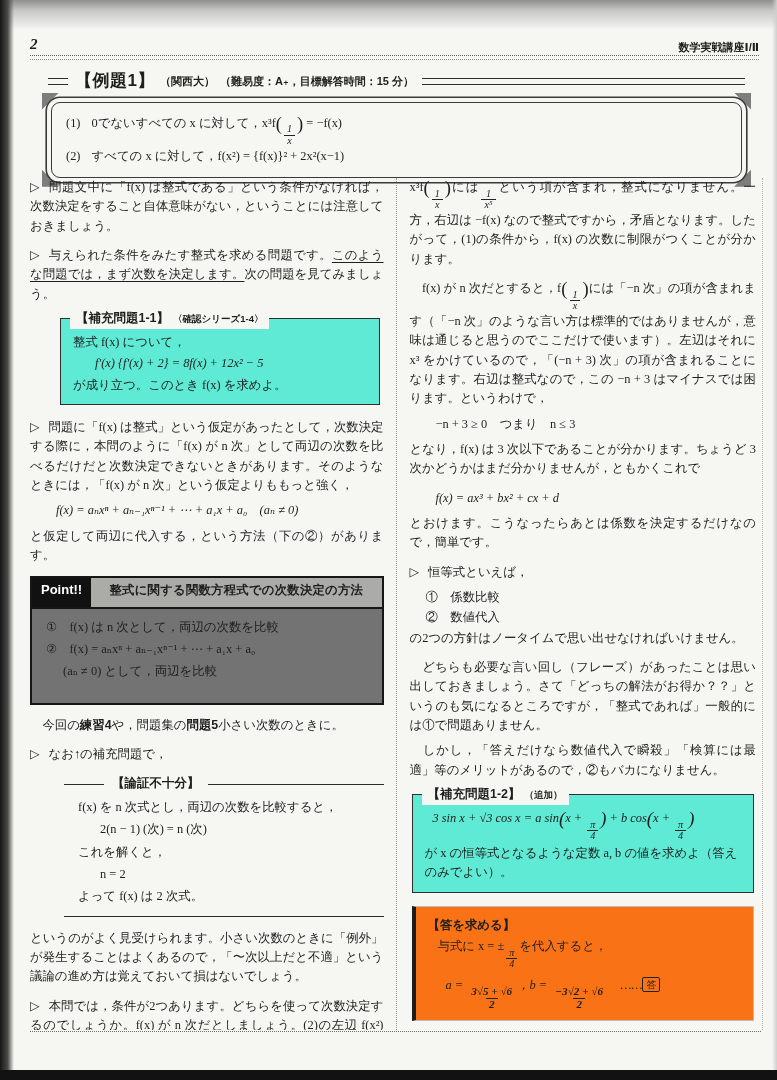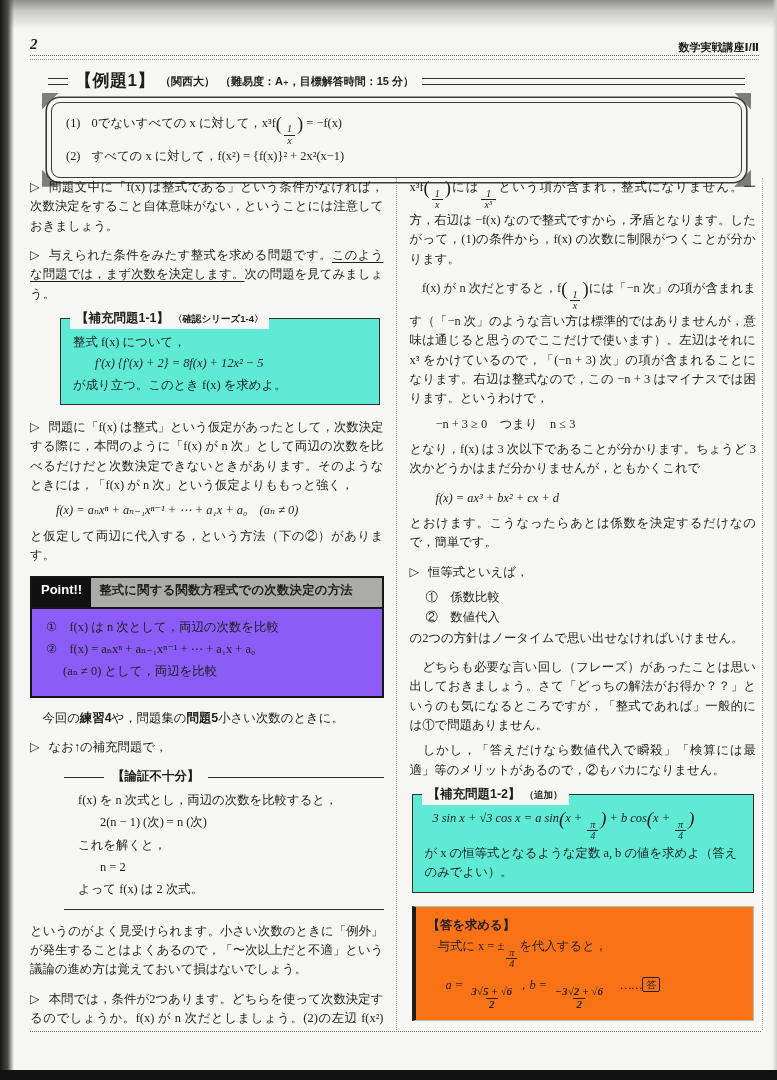--- a/index.html
+++ b/index.html
@@ -71,26 +71,26 @@
   .hoju { position:relative; border:1.4px solid #2f2f2d; padding:12px 14px 7px 12px; background:#5eead4; }
   .hoju.first { margin:14px 4px 13px 30px; }
   .hoju.second { margin:14px 2px 13px 2px; }
   .hoju-title { position:absolute; top:-10px; left:9px; background:#f6f6f3; padding:0 6px;
     font-family:"Liberation Sans","DejaVu Sans",sans-serif; font-weight:bold; font-size:12.5px; white-space:nowrap; }
   .hoju-sub { font-size:9.5px; margin-left:4px; }
   .hoju p { margin:2px 0; }
   .hoju .eq { margin:2px 0 2px 22px; }
 
   
-  .point-box { border:2px solid #161616; background:#8b5cf6; margin:4px 0 11px; }
+  .point-box { border:2px solid #161616; background:#737373; margin:4px 0 11px; }
   .point-head { display:flex; border-bottom:2px solid #161616; align-items:stretch;
     font-family:"Liberation Sans","DejaVu Sans",sans-serif; font-weight:bold; }
   .point-label { background:#111; color:#fff; padding:2px 9px 3px; font-size:13px; }
-  .point-title { background:#ababa7; flex:1; padding:3px 8px 7px; font-size:12.3px; letter-spacing:.3px; }
-  .point-body { padding:7px 8px 12px 14px;border-radius:27px; }
+  .point-title { background:#ababa7; flex:1; padding:3px 8px 7px; font-size:12.3px; letter-spacing:.3px;text-align:center; }
+  .point-body { padding:7px 8px 19px 14px;border-radius:27px; }
   .point-body p { margin:2.5px 0; }
   .pb-ind1 { margin-left:17px !important; }
   .pb-ind2 { margin-left:26px !important; font-family:"Liberation Sans","DejaVu Sans",sans-serif; }
 
   
   .ronsho { margin:2px 0 12px 34px; }
   .ronsho-head { display:flex; align-items:center; margin-bottom:4px; }
   .rline { border-top:1.4px solid #2b2b29; height:0; }
   .rl-left { width:40px; margin-right:8px; }
   .rl-right { flex:1; margin-left:8px; }

